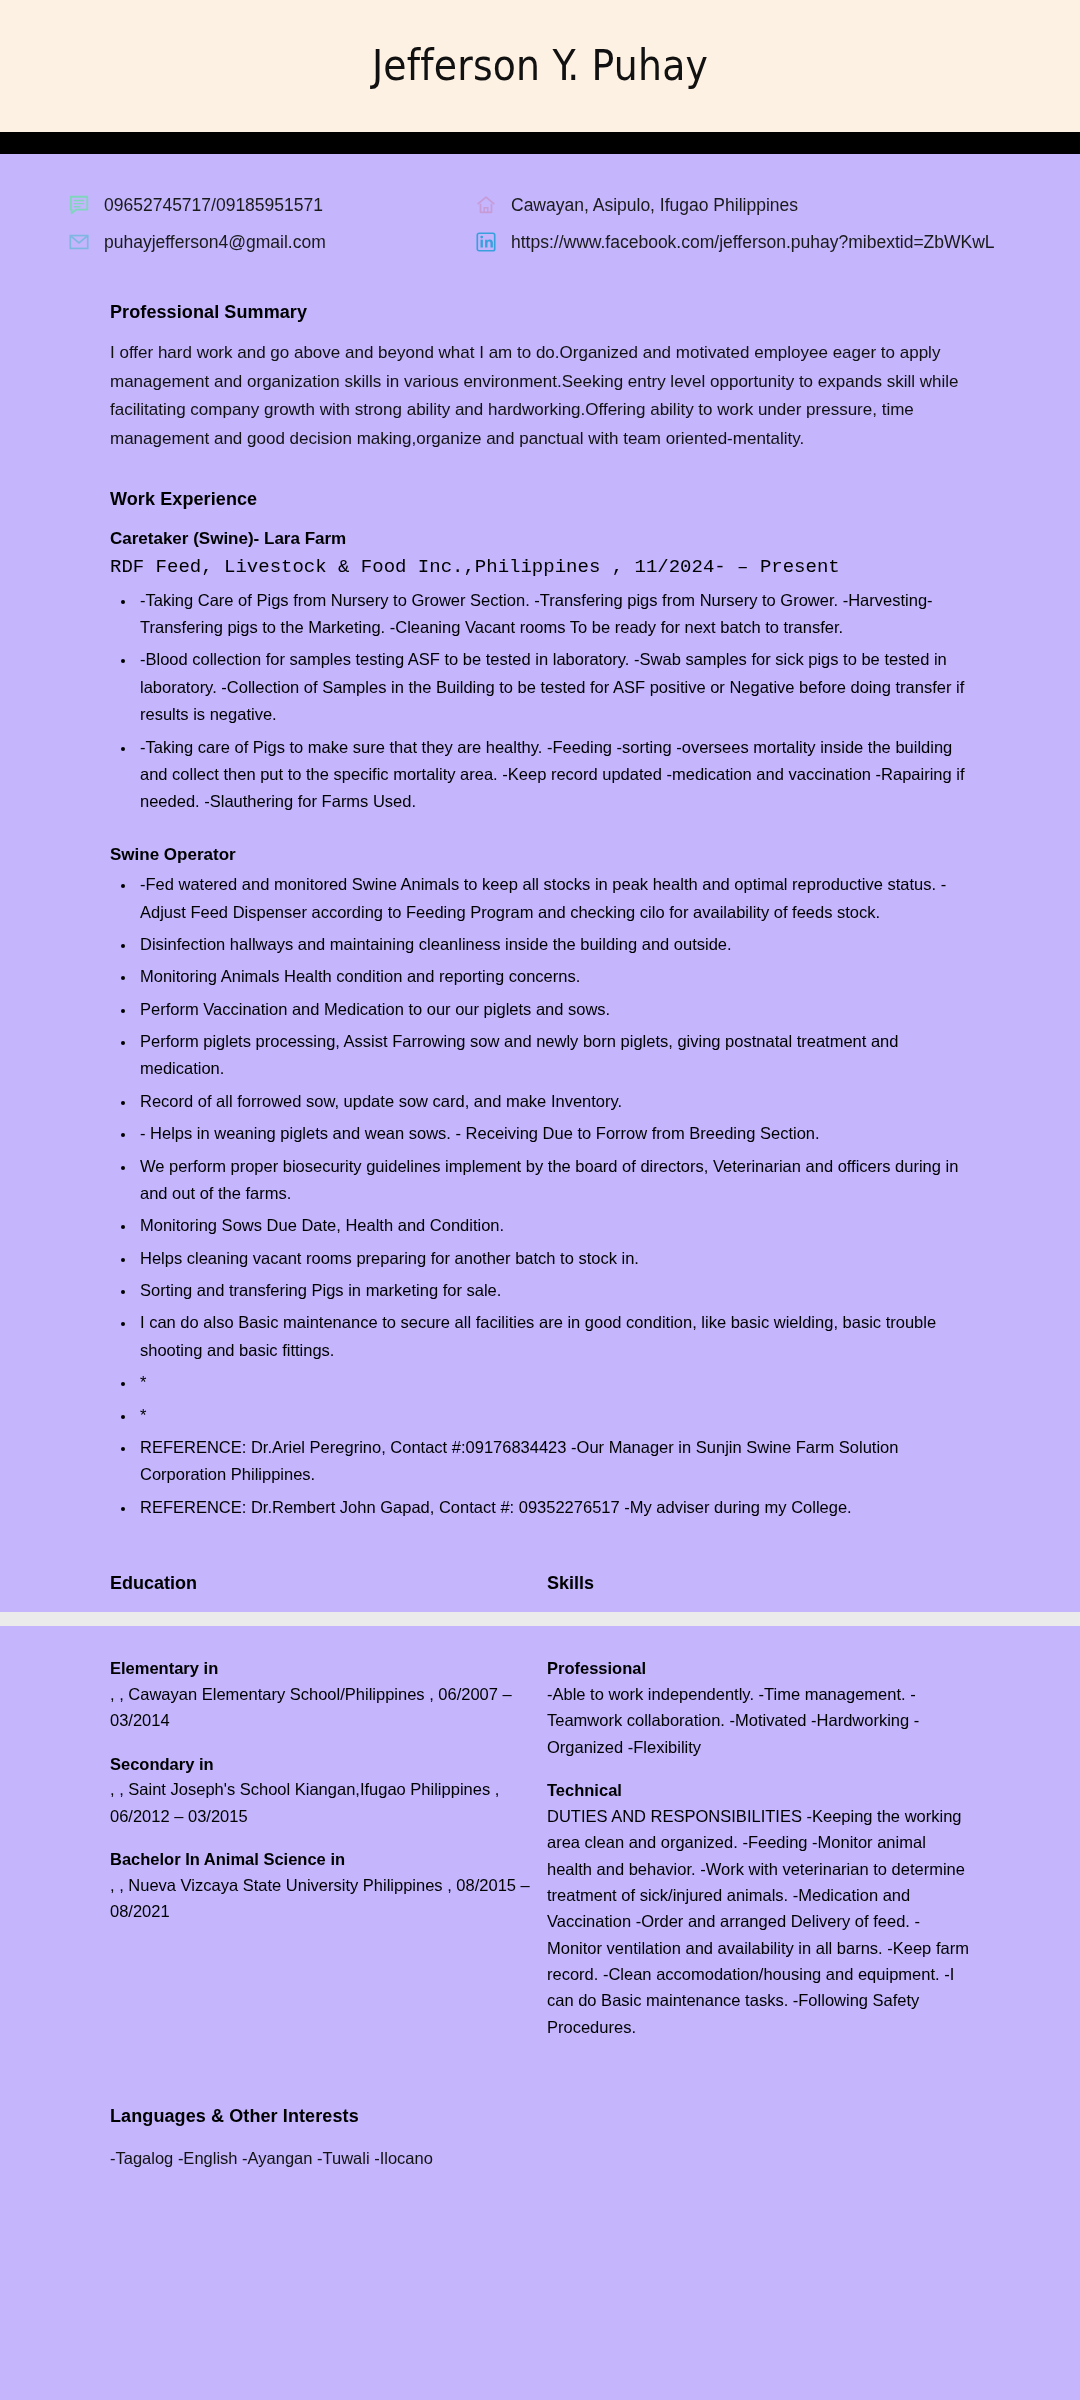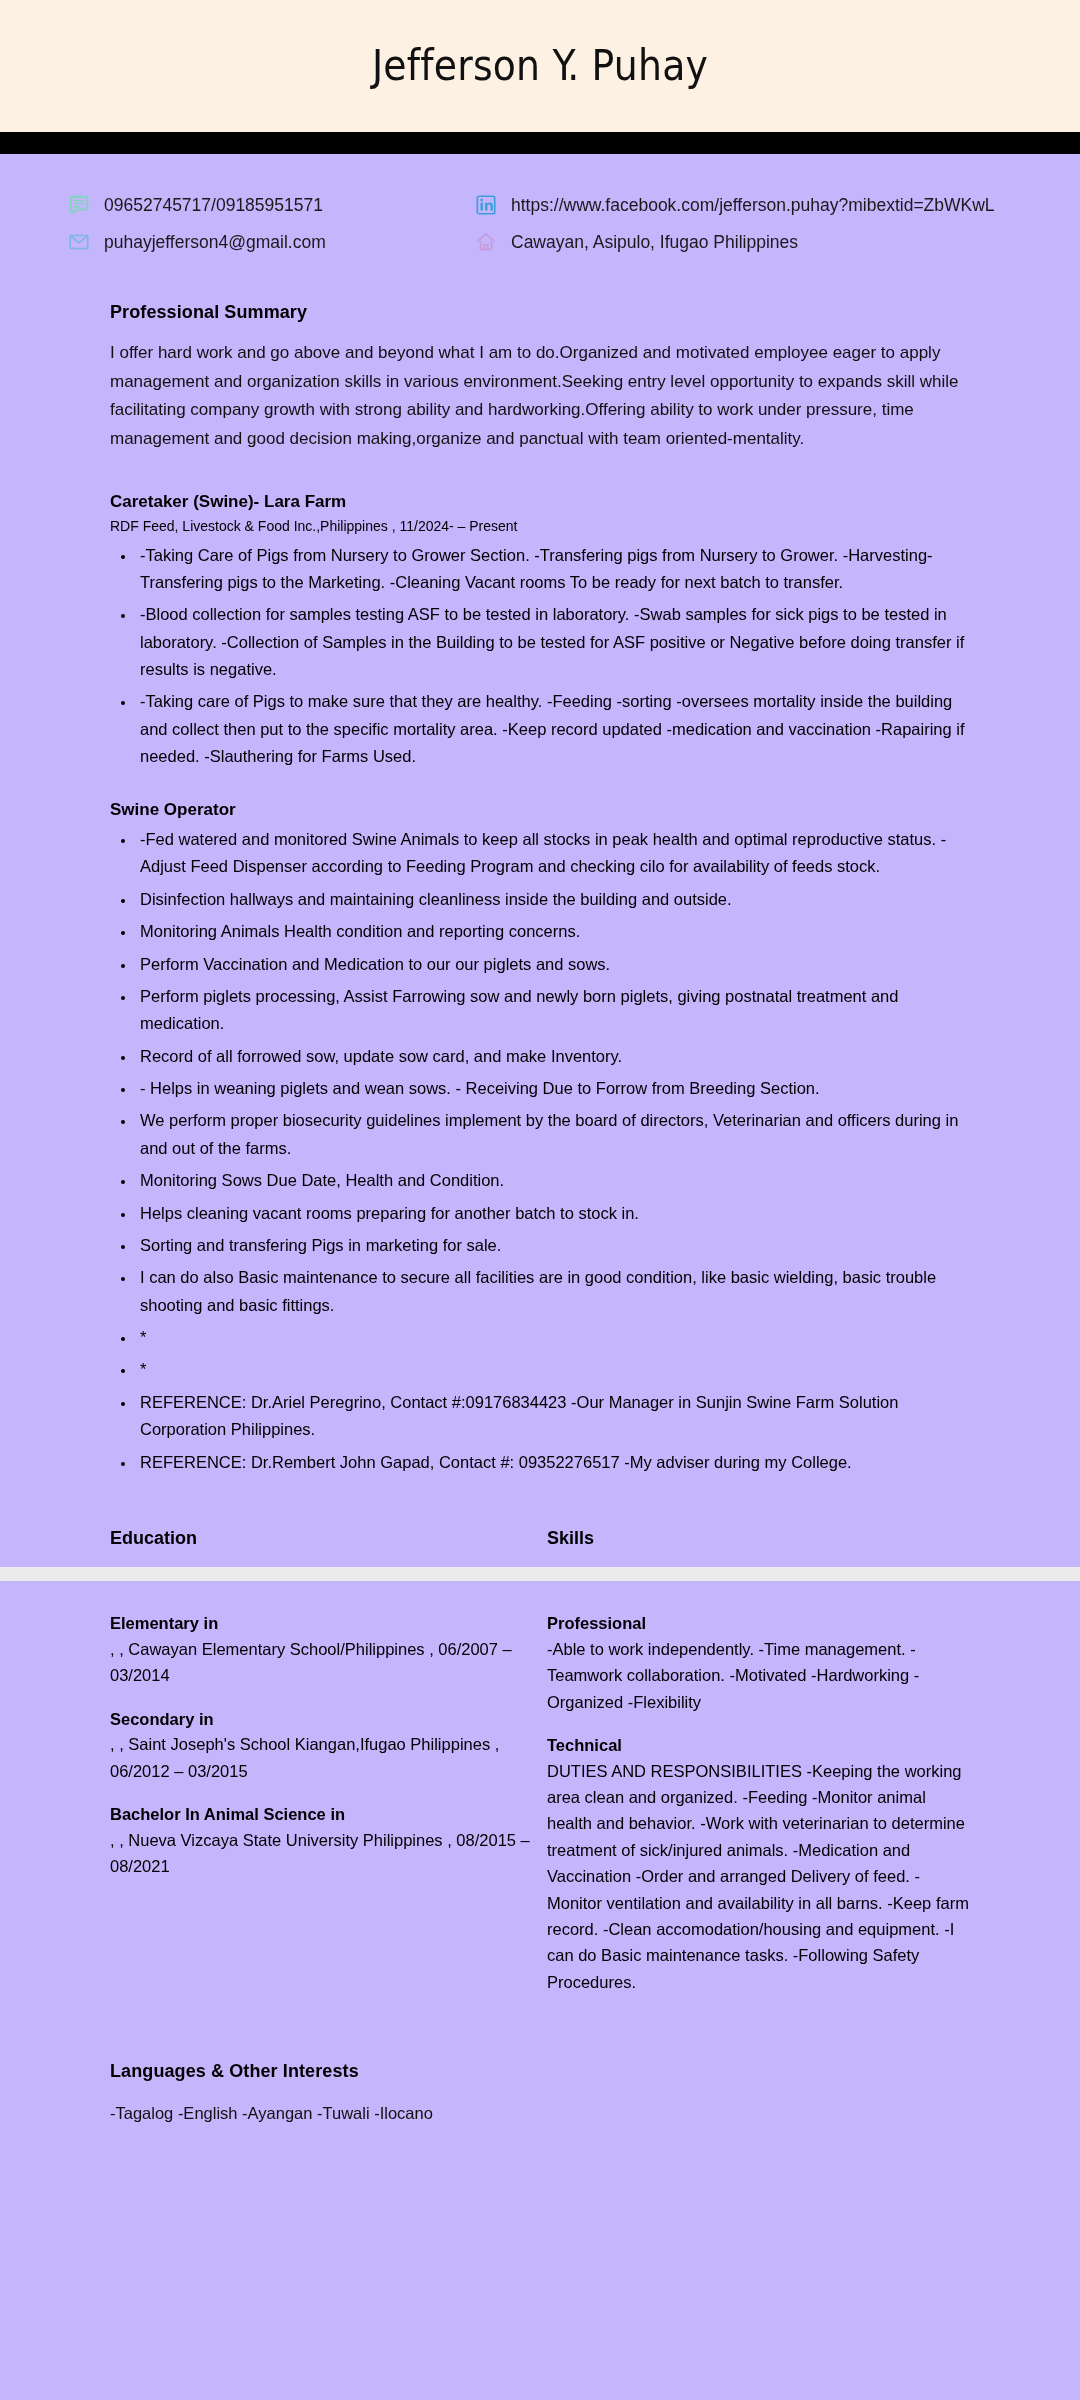--- a/index.html
+++ b/index.html
@@ -65,21 +65,21 @@
   .para {
     font-size:17px;
     line-height:1.68;
     color:#111;
     max-width:862px;
   }
 
   .job { margin-top:8px; }
   .job + .job { margin-top:26px; }
   .job-title { font-size:17px; font-weight:bold; line-height:1.5; }
-  .job-meta { font-size:14px; line-height:1.62; margin-bottom:4px; }
+  .job-meta { font-size:19px; line-height:1.62; margin-bottom:4px;font-family:Liberation Mono, monospace; }
   ul.bullets { margin:4px 0 0 0; padding:0 0 0 26px; }
   ul.bullets li {
     font-size:16.5px;
     line-height:1.66;
     margin-bottom:5px;
     padding-left:4px;
   }
   ul.bullets li::marker { font-size:14px; }
 
   
@@ -144,51 +144,52 @@
         <span class="contact-text">puhayjefferson4@gmail.com</span>
       </div>
 
     </div>
 
     <div class="contact-col right">
 
       <div class="contact-row">
         <span class="ci">
           <svg width="22" height="22" viewBox="0 0 24 24">
+            <path d="M3.5 10.5L12 3.5l8.5 7" fill="none" stroke="#c79bd6" stroke-width="1.8" stroke-linecap="round" stroke-linejoin="round"></path>
+            <path d="M6 10.5V20h12v-9.5" fill="none" stroke="#c79bd6" stroke-width="1.8" stroke-linejoin="round"></path>
+            <path d="M10 20v-5h4v5" fill="none" stroke="#c79bd6" stroke-width="1.5"></path>
+          </svg>
+        </span>
+        <span class="contact-text">Cawayan, Asipulo, Ifugao Philippines</span>
+      </div>
+
+      <div class="contact-row">
+        <span class="ci">
+          <svg width="22" height="22" viewBox="0 0 24 24">
             <rect x="2.5" y="2.5" width="19" height="19" rx="2" fill="none" stroke="#3aa0dd" stroke-width="1.8"></rect>
             <rect x="6" y="9.5" width="2.6" height="8.5" fill="#3aa0dd"></rect>
             <circle cx="7.3" cy="6.6" r="1.5" fill="#3aa0dd"></circle>
             <path d="M11 18v-8.5h2.5v1.2c.6-.9 1.5-1.4 2.7-1.4 2 0 3.3 1.3 3.3 3.6V18h-2.6v-4.6c0-1.2-.5-1.9-1.6-1.9-1 0-1.7.7-1.7 1.9V18z" fill="#3aa0dd"></path>
           </svg>
         </span>
         <span class="contact-text">https://www.facebook.com/jefferson.puhay?mibextid=ZbWKwL</span>
       </div>
 
-      <div class="contact-row">
-        <span class="ci">
-          <svg width="22" height="22" viewBox="0 0 24 24">
-            <path d="M3.5 10.5L12 3.5l8.5 7" fill="none" stroke="#c79bd6" stroke-width="1.8" stroke-linecap="round" stroke-linejoin="round"></path>
-            <path d="M6 10.5V20h12v-9.5" fill="none" stroke="#c79bd6" stroke-width="1.8" stroke-linejoin="round"></path>
-            <path d="M10 20v-5h4v5" fill="none" stroke="#c79bd6" stroke-width="1.5"></path>
-          </svg>
-        </span>
-        <span class="contact-text">Cawayan, Asipulo, Ifugao Philippines</span>
-      </div>
-
     </div>
   </div>
 
   <div class="body-wrap">
 
     <div class="section">
       <div class="sec-title">Professional Summary</div>
       <div class="para">I offer hard work and go above and beyond what I am to do.Organized and motivated employee eager to apply management and organization skills in various environment.Seeking entry level opportunity to expands skill while facilitating company growth with strong ability and hardworking.Offering ability to work under pressure, time management and good decision making,organize and panctual with team oriented-mentality.</div>
     </div>
 
     <div class="section">
+      <div class="sec-title">Work Experience</div>
 
       <div class="job">
         <div class="job-title">Caretaker (Swine)- Lara Farm</div>
         <div class="job-meta">RDF Feed, Livestock &amp; Food Inc.,Philippines , 11/2024- – Present</div>
         <ul class="bullets">
           <li>-Taking Care of Pigs from Nursery to Grower Section. -Transfering pigs from Nursery to Grower. -Harvesting-Transfering pigs to the Marketing. -Cleaning Vacant rooms To be ready for next batch to transfer.</li>
           <li>-Blood collection for samples testing ASF to be tested in laboratory. -Swab samples for sick pigs to be tested in laboratory. -Collection of Samples in the Building to be tested for ASF positive or Negative before doing transfer if results is negative.</li>
           <li>-Taking care of Pigs to make sure that they are healthy. -Feeding -sorting -oversees mortality inside the building and collect then put to the specific mortality area. -Keep record updated -medication and vaccination -Rapairing if needed. -Slauthering for Farms Used.</li>
         </ul>
       </div>

